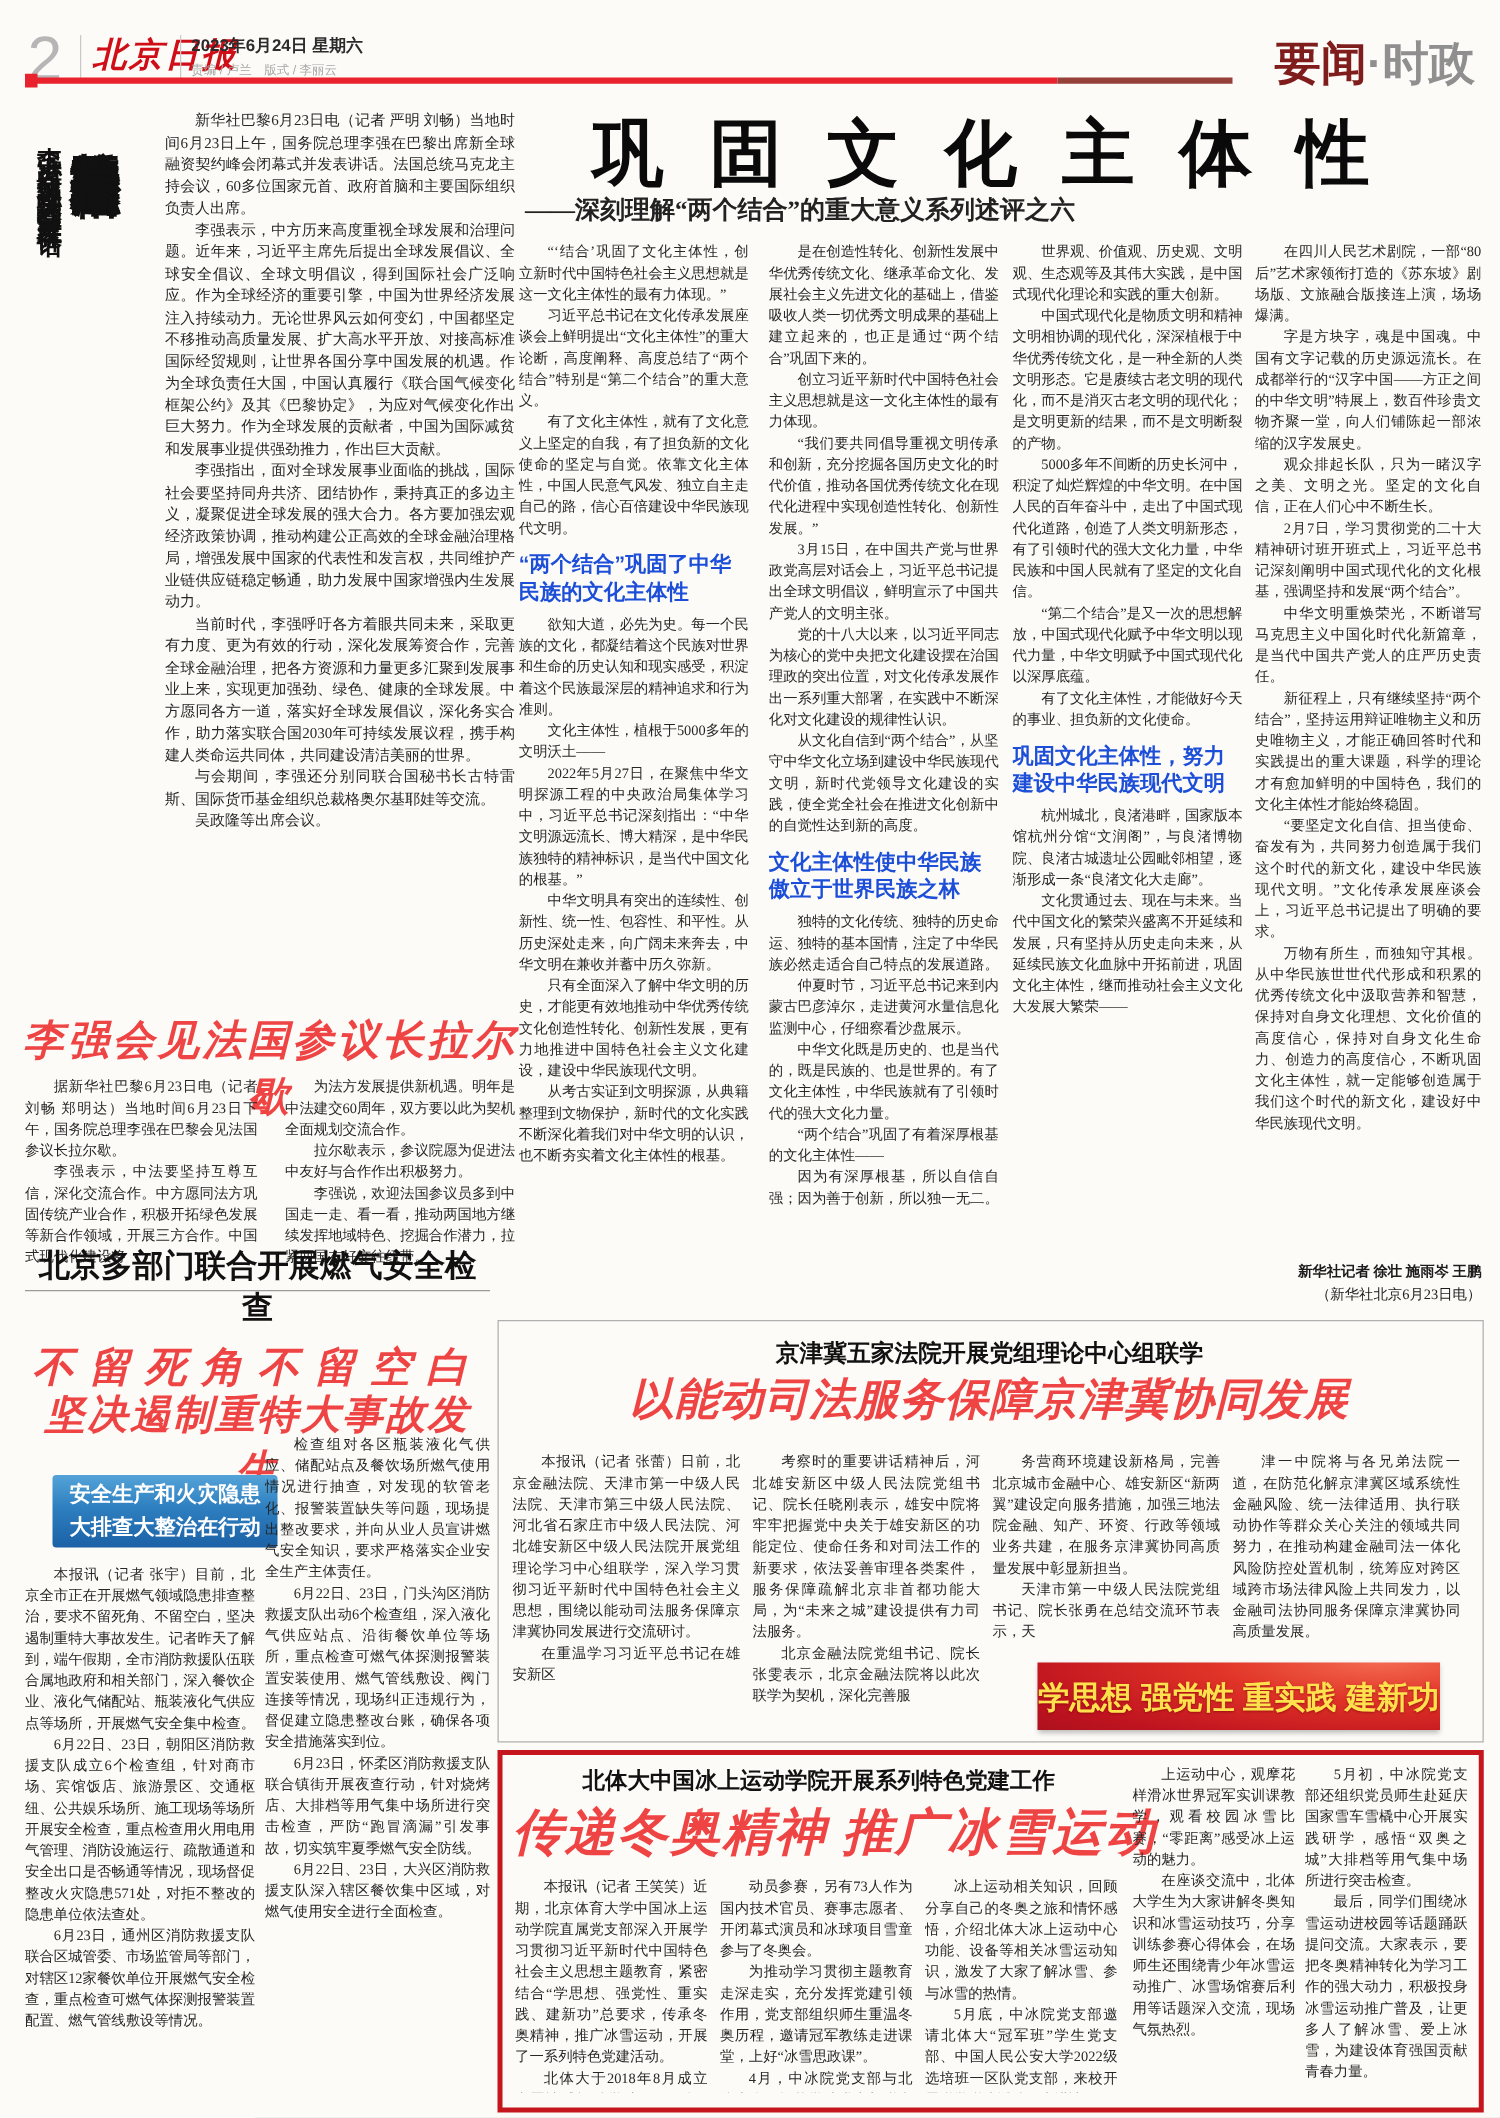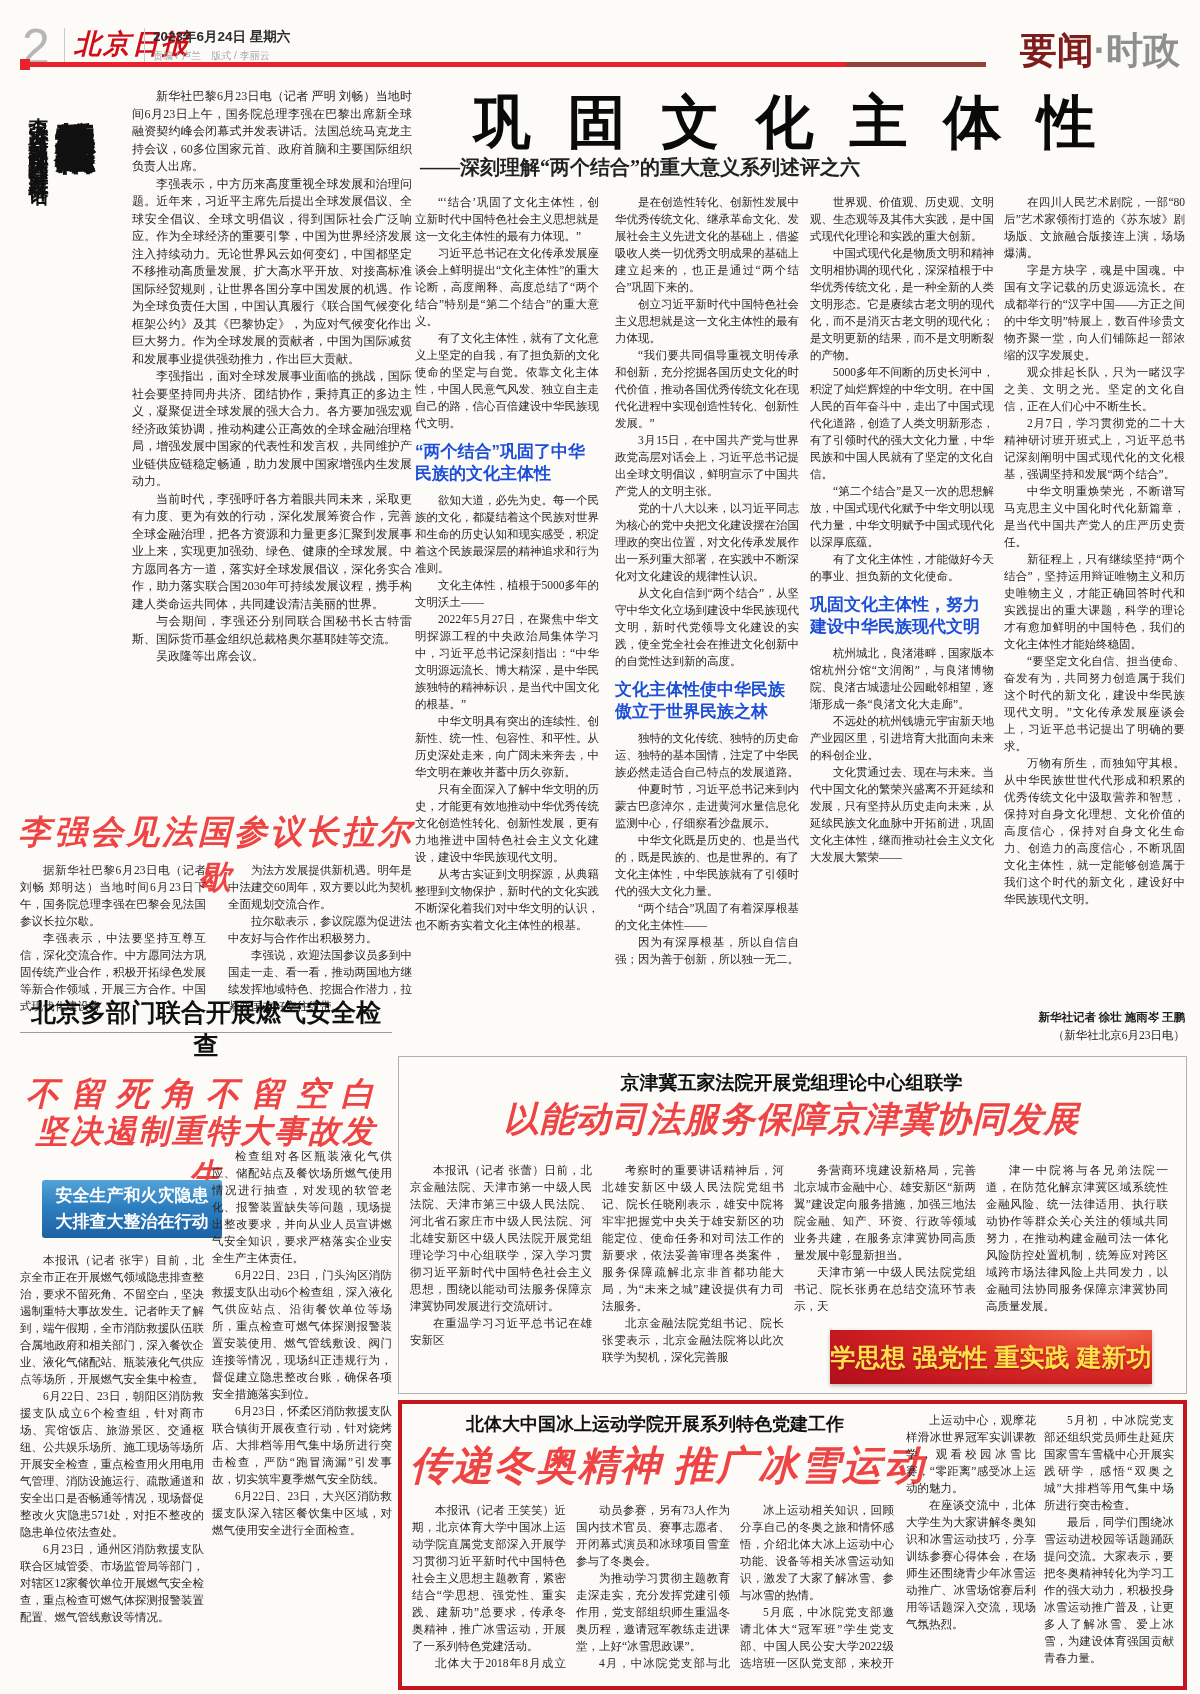--- a/index.html
+++ b/index.html
@@ -117,21 +117,20 @@
       <p>因为有深厚根基，所以自信自强；因为善于创新，所以独一无二。</p>
     </div>
   <div class="col" style="left:810px;top:194px;width:184px;height:851px;">
       <p>世界观、价值观、历史观、文明观、生态观等及其伟大实践，是中国式现代化理论和实践的重大创新。</p>
       <p>中国式现代化是物质文明和精神文明相协调的现代化，深深植根于中华优秀传统文化，是一种全新的人类文明形态。它是赓续古老文明的现代化，而不是消灭古老文明的现代化；是文明更新的结果，而不是文明断裂的产物。</p>
       <p>5000多年不间断的历史长河中，积淀了灿烂辉煌的中华文明。在中国人民的百年奋斗中，走出了中国式现代化道路，创造了人类文明新形态，有了引领时代的强大文化力量，中华民族和中国人民就有了坚定的文化自信。</p>
       <p>“第二个结合”是又一次的思想解放，中国式现代化赋予中华文明以现代力量，中华文明赋予中国式现代化以深厚底蕴。</p>
       <p>有了文化主体性，才能做好今天的事业、担负新的文化使命。</p>
       <p class="sh">巩固文化主体性，努力建设中华民族现代文明</p>
       <p>杭州城北，良渚港畔，国家版本馆杭州分馆“文润阁”，与良渚博物院、良渚古城遗址公园毗邻相望，逐渐形成一条“良渚文化大走廊”。</p>
-      <p>不远处的杭州钱塘元宇宙新天地产业园区里，引进培育大批面向未来的科创企业。</p>
       <p>文化贯通过去、现在与未来。当代中国文化的繁荣兴盛离不开延续和发展，只有坚持从历史走向未来，从延续民族文化血脉中开拓前进，巩固文化主体性，继而推动社会主义文化大发展大繁荣——</p>
     </div>
   <div class="col" style="left:1004px;top:194px;width:181px;height:810px;">
       <p>在四川人民艺术剧院，一部“80后”艺术家领衔打造的《苏东坡》剧场版、文旅融合版接连上演，场场爆满。</p>
       <p>字是方块字，魂是中国魂。中国有文字记载的历史源远流长。在成都举行的“汉字中国——方正之间的中华文明”特展上，数百件珍贵文物齐聚一堂，向人们铺陈起一部浓缩的汉字发展史。</p>
       <p>观众排起长队，只为一睹汉字之美、文明之光。坚定的文化自信，正在人们心中不断生长。</p>
       <p>2月7日，学习贯彻党的二十大精神研讨班开班式上，习近平总书记深刻阐明中国式现代化的文化根基，强调坚持和发展“两个结合”。</p>
       <p>中华文明重焕荣光，不断谱写马克思主义中国化时代化新篇章，是当代中国共产党人的庄严历史责任。</p>
       <p>新征程上，只有继续坚持“两个结合”，坚持运用辩证唯物主义和历史唯物主义，才能正确回答时代和实践提出的重大课题，科学的理论才有愈加鲜明的中国特色，我们的文化主体性才能始终稳固。</p>
       <p>“要坚定文化自信、担当使命、奋发有为，共同努力创造属于我们这个时代的新文化，建设中华民族现代文明。”文化传承发展座谈会上，习近平总书记提出了明确的要求。</p>

